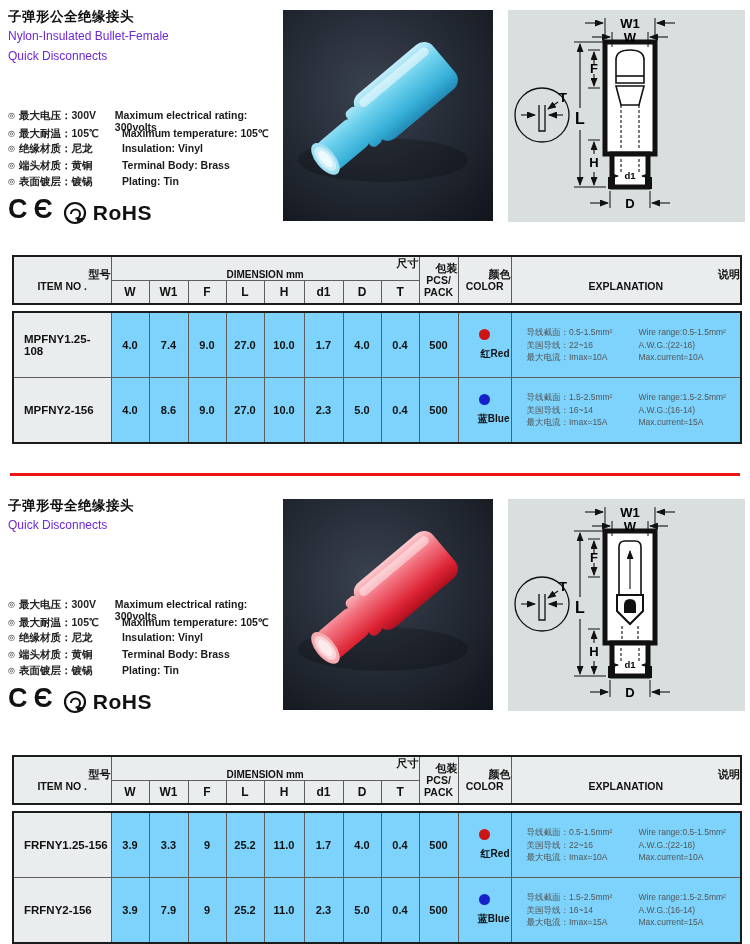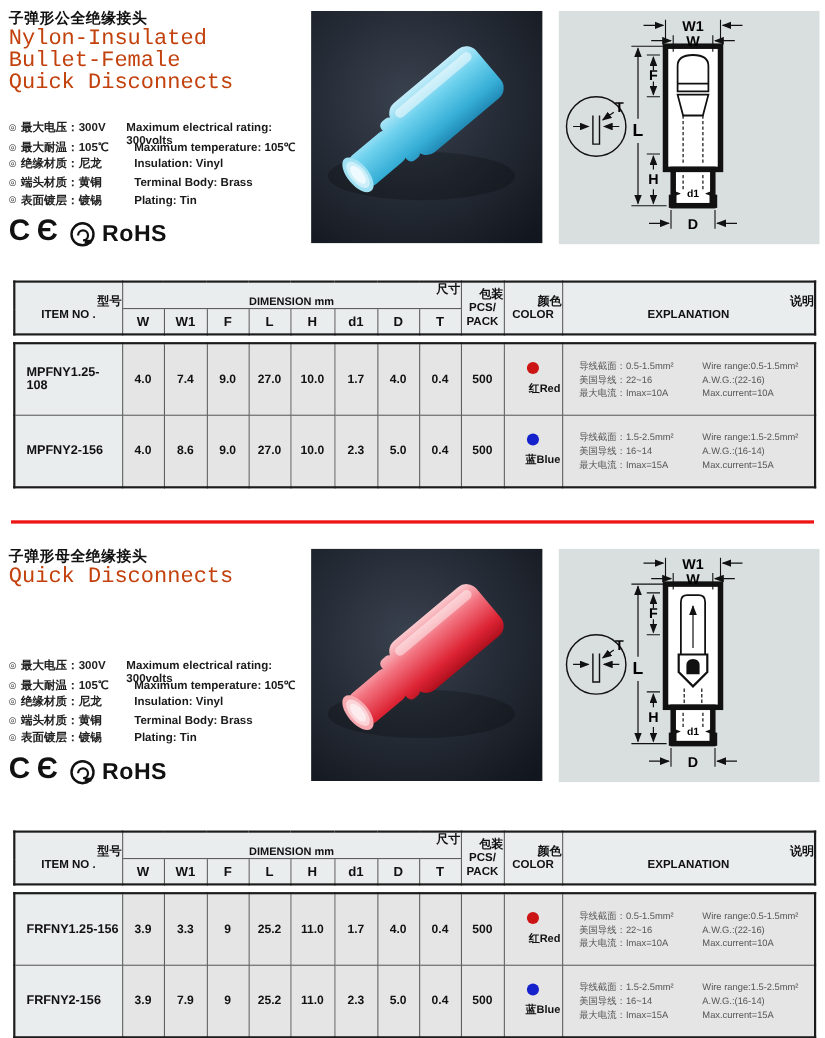--- a/index.html
+++ b/index.html
@@ -3,21 +3,21 @@
 <meta charset="utf-8">
 <style>
   html,body { margin:0; padding:0; }
   body { width:750px; height:944px; background:#ffffff; position:relative; overflow:hidden;
          font-family:"Liberation Sans", sans-serif; color:#111; }
   #canvas { position:absolute; inset:0; }
 
   .section { position:absolute; left:8px; width:734px; height:240px; }
   .info { position:absolute; left:0; top:0; width:272px; height:230px; }
   .t-zh { font-size:13.5px; font-weight:700; letter-spacing:.5px; }
-  .t-en { font-size:20px; line-height:20px; color:#c2410c;font-family:Liberation Mono, monospace; }
+  .t-en { font-size:12px; line-height:20px; color:#6d28d9; }
   .specs { position:absolute; left:0; top:101px; }
   .spec-row { display:flex; align-items:baseline; height:16.5px; }
   .spec-bullet { font-size:8px; margin-right:4px; position:relative; top:-1px; color:#222; }
   .spec-zh { width:103px; font-size:10.5px; font-weight:700; color:#222; }
   .spec-en { font-size:10.5px; font-weight:700; color:#1a1a1a; }
   .certs { position:absolute; left:0; top:186px; display:flex; align-items:flex-end; }
   .ce { font-size:27px; font-weight:600; letter-spacing:6px; }
   .cert-svg { margin-left:4px; margin-right:6px; }
   .rohs { font-size:21px; font-weight:800; letter-spacing:.5px; }
 
@@ -42,21 +42,21 @@
   .tbl-head, .tbl-body { border:2px solid #1c1c1c; }
   .tbl-body { margin-top:6px; }
   td { border:1px solid #5e5e5e; overflow:hidden; }
   .tbl-head td { background:#e9edee; text-align:center; vertical-align:middle; padding:0; }
   .hr1 td { height:23px; }
   .hr2 td { height:22px; }
   .h-zh { font-size:11px; font-weight:600; line-height:12px;text-align:right; }
   .h-en { font-size:10.5px; font-weight:700; line-height:12px; }
   .h-dim-en { font-size:10px; font-weight:700; line-height:11px; }
   .h-col { font-size:12px; font-weight:700; }
-  .tbl-body td { background:#e5e5e5; vertical-align:middle; height:62px; }
+  .tbl-body td { background:#7dd3fc; vertical-align:middle; height:62px; }
   .item-c { background:#e9edee !important; padding-left:10px; font-size:11.5px; font-weight:700; }
   .num { text-align:center; font-size:11px; font-weight:700; }
   .color-c { text-align:right; }
   .dot { display:block; width:11px; height:11px; border-radius:50%; margin:0 auto 3px auto; }
   .clabel { font-size:10px; font-weight:700; }
   .exp-grid { display:grid; grid-template-columns:112px 1fr; row-gap:2px; padding-left:14px; }
   .ez, .ee { font-size:8.5px; line-height:10.5px; color:#555; white-space:nowrap; }
 </style>
 </head>
 <body>

